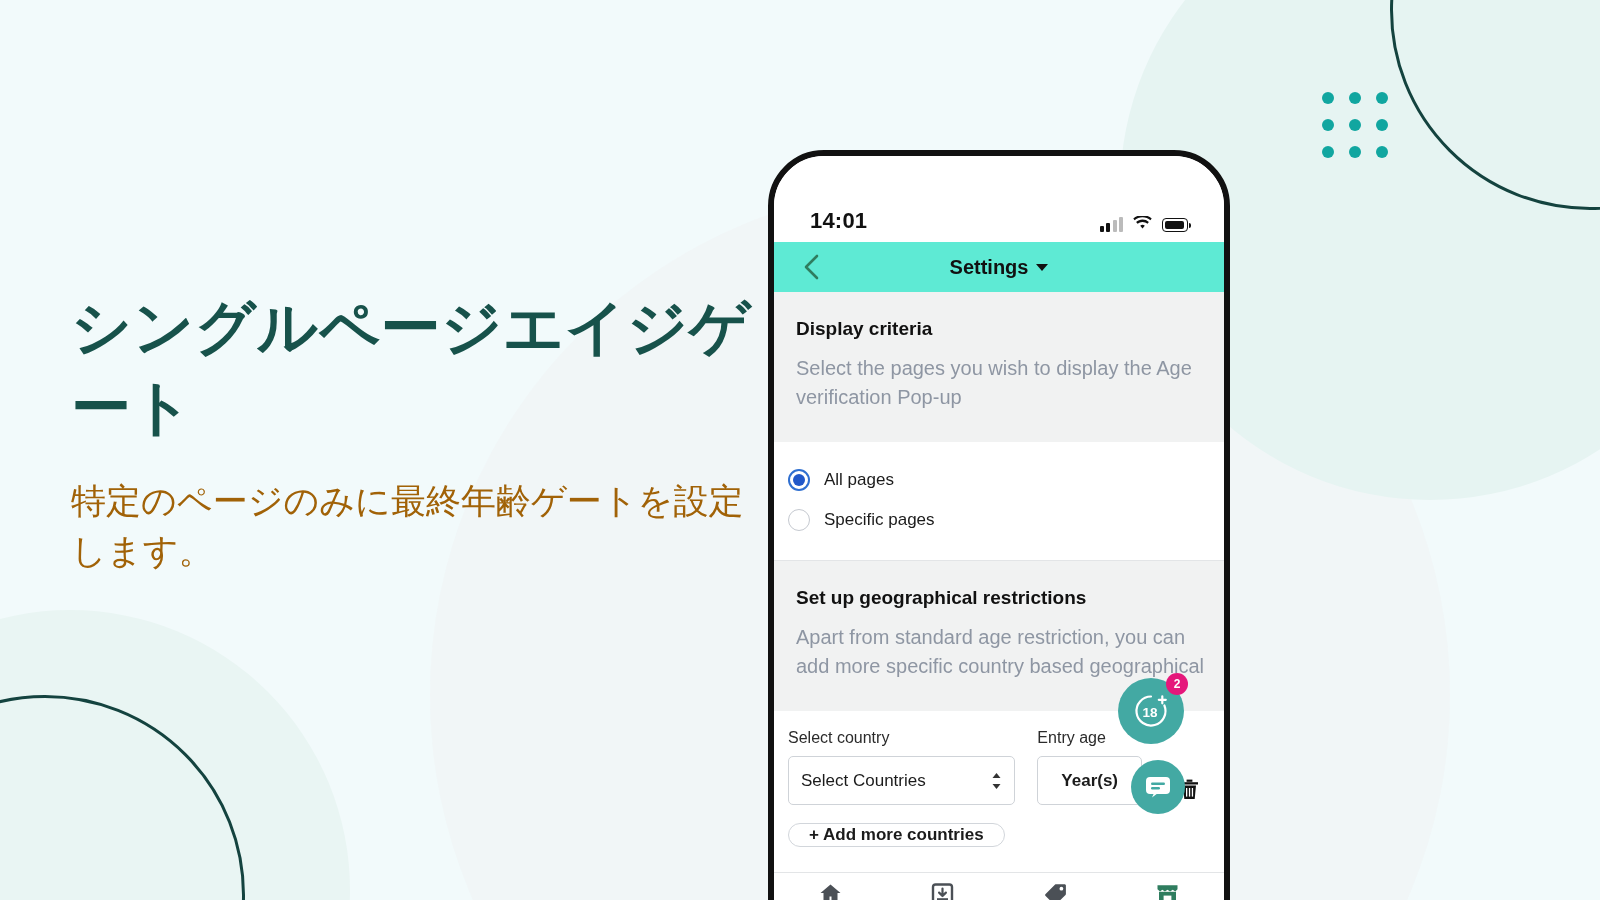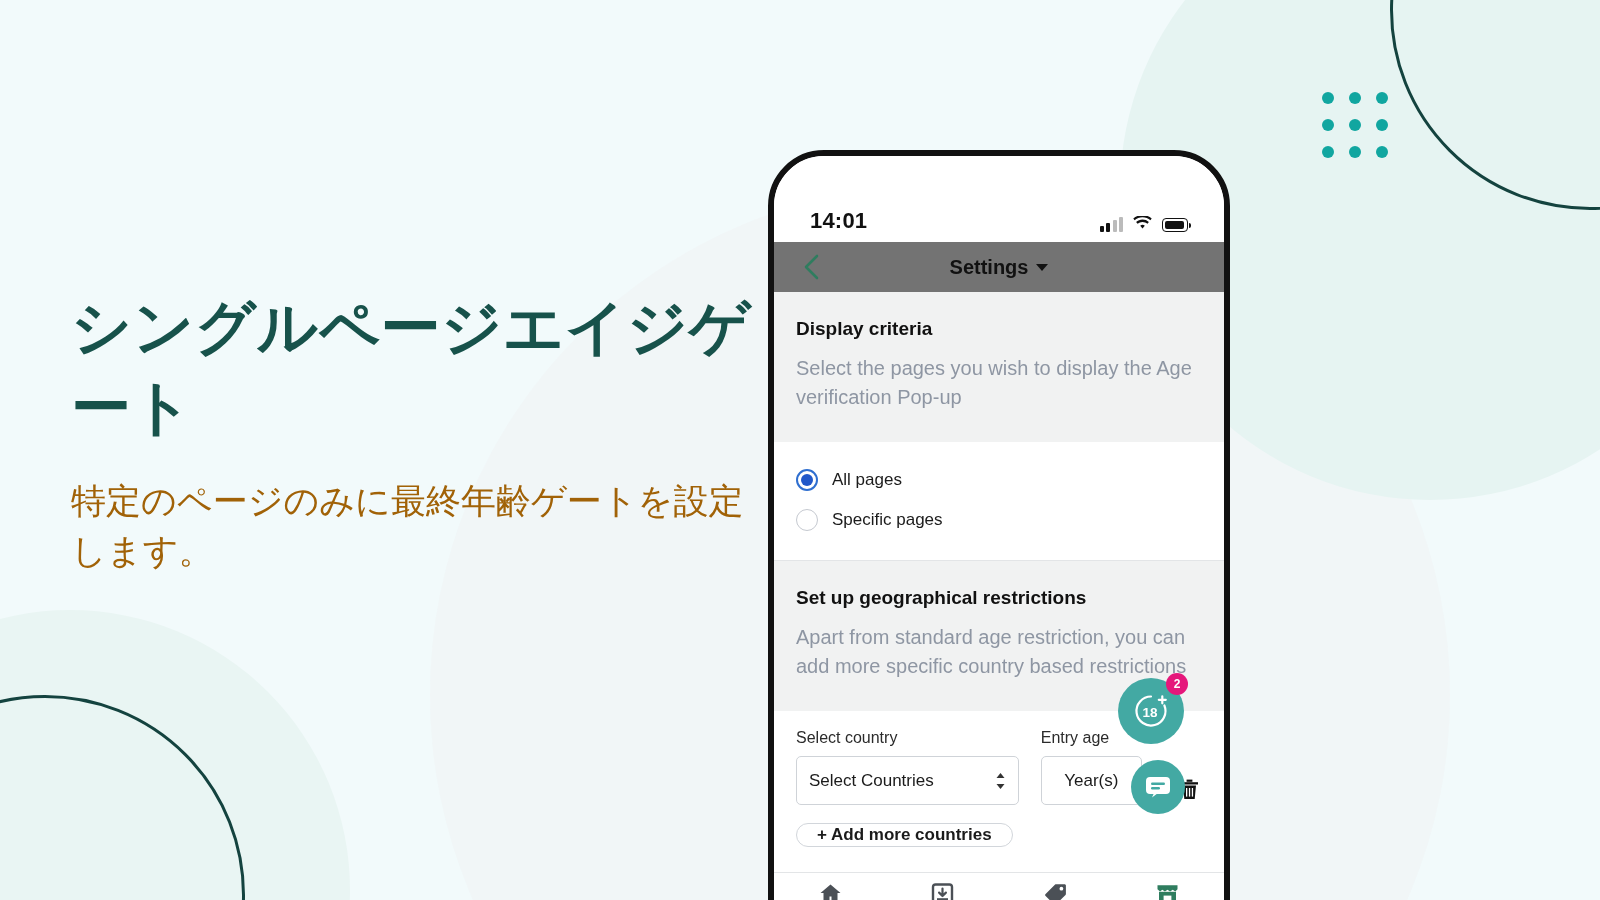--- a/index.html
+++ b/index.html
@@ -149,21 +149,21 @@
   .batt span { display:block; height:100%; width:92%; background:#111; border-radius:2px; }
 
   
   .navbar {
     height: 50px;
     display: flex;
     align-items: center;
     padding: 0 22px;
     position: relative;
     flex: none;
-    background:#737373;
+    background:#5eead4;
   }
   .back-chevron {
     width: 30px; height: 30px;
     display:flex; align-items:center; justify-content:center;
     cursor: pointer;
   }
   .nav-title {
     position: absolute;
     left: 0; right: 0;
     text-align: center;
@@ -177,21 +177,21 @@
     width: 0; height: 0;
     border-left: 6px solid transparent;
     border-right: 6px solid transparent;
     border-top: 7px solid #111;
     display:inline-block;
   }
 
   
   .content { flex: 1; overflow: hidden; background:#fff; }
   .section-grey { background: #f1f2f2; padding: 26px 12px 30px 22px; }
-  .section-white { background: #fff; padding: 18px 22px 20px 22px; }
+  .section-white { background: #fff; padding: 18px 22px 20px 14px; }
   .sec-title { font-size: 19px; font-weight: 700; color: #111; margin-bottom: 14px; }
   .sec-desc { font-size: 20px; line-height: 1.45; color: #8e96a3; }
 
   .radio-row {
     display: flex; align-items: center; gap: 14px;
     padding: 9px 0;
     cursor: pointer;
   }
   .radio {
     width: 22px; height: 22px; border-radius: 50%;
@@ -221,21 +221,21 @@
     border: 1px solid #cfd3d8;
     border-radius: 5px;
     background: #fff;
     display: flex; align-items: center;
     padding: 0 12px;
     font-size: 17px;
     color: #1b1b1b;
     justify-content: space-between;
     cursor: pointer;
   }
-  .field-box.centered { justify-content: center; }
+  .field-box.centered { justify-content: center; font-weight: bold; }
   .stepper-arrows {
     display:flex; flex-direction:column; gap:2px; color:#555; line-height:.55;
     font-size: 12px;
   }
   .entry-wrap { display:flex; align-items:flex-end; gap:6px; }
   .entry-wrap .field-box { flex: 1; }
   .mini-spin {
     width: 22px; height: 30px;
     background:#ececec; border-radius:3px;
     display:flex; flex-direction:column; align-items:center; justify-content:center;
@@ -393,21 +393,21 @@
         <div class="radio-row">
           <span class="radio"></span>
           <span class="radio-label">Specific pages</span>
         </div>
       </div>
 
       <div class="divider"></div>
 
       <div class="section-grey">
         <div class="sec-title">Set up geographical restrictions</div>
-        <div class="sec-desc">Apart from standard age restriction, you can add more specific country based restrictions</div>
+        <div class="sec-desc">Apart from standard age restriction, you can add more specific country based geographical</div>
       </div>
 
       <div class="section-white">
         <div class="field-row">
 
           <div class="field-col-a">
             <div class="field-label">Select country</div>
             <div class="field-box">
               <span>Select Countries</span>
               <span class="stepper-arrows">

